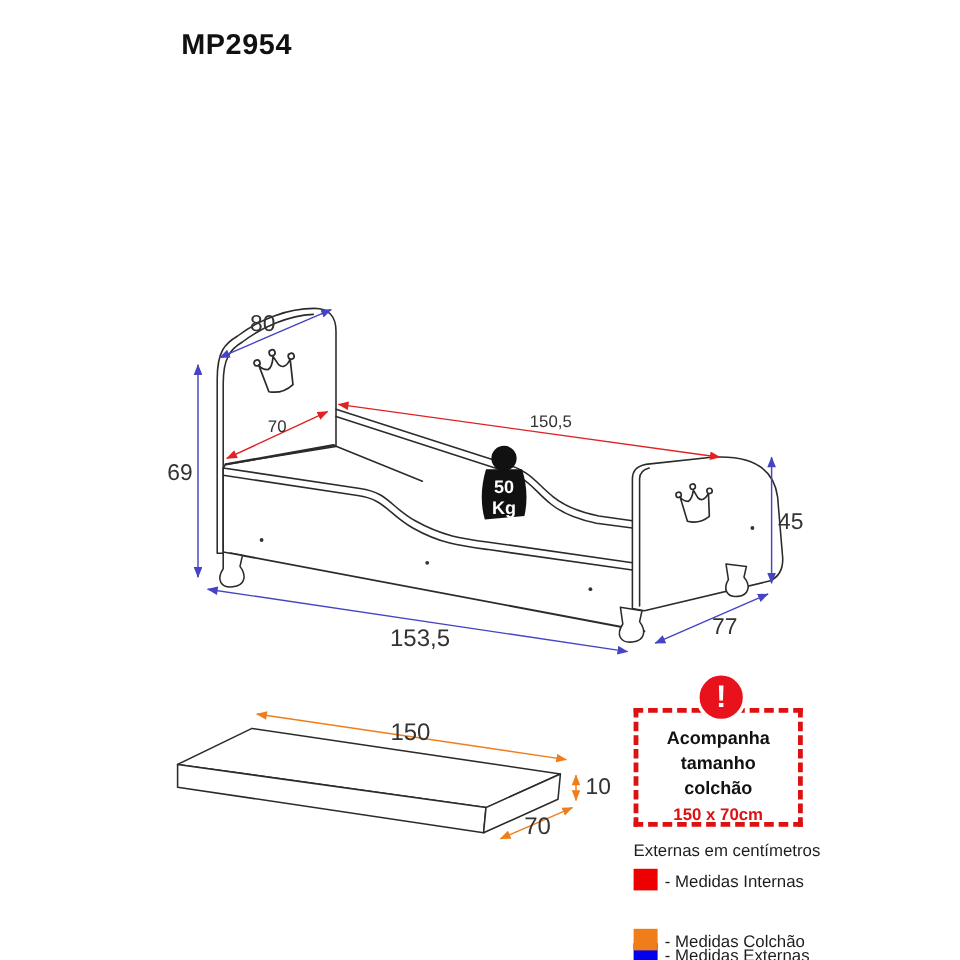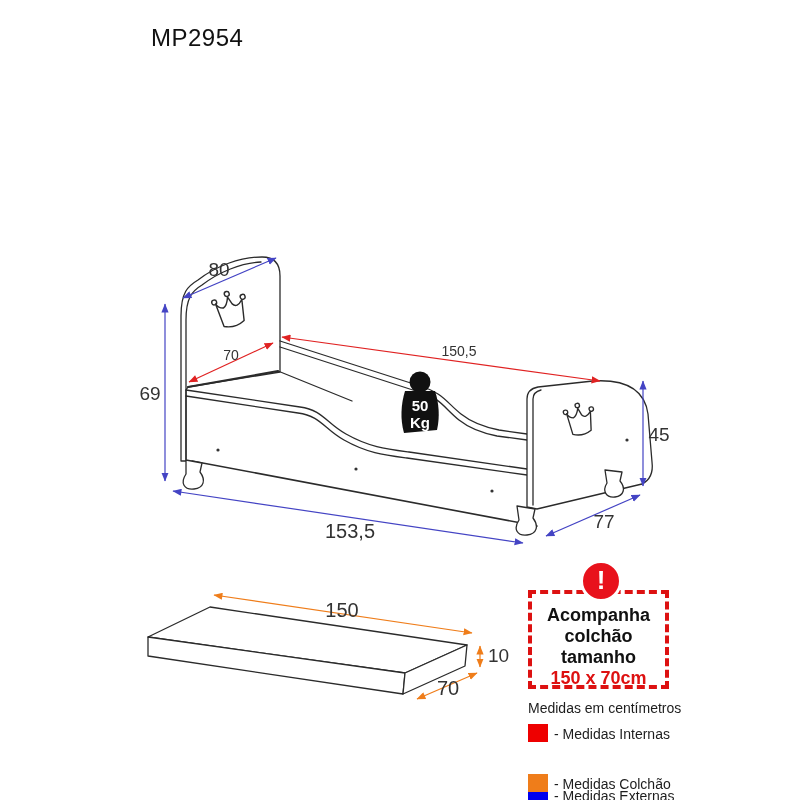--- a/index.html
+++ b/index.html
@@ -3,35 +3,35 @@
 <meta charset="utf-8">
 <style>
   html,body{margin:0;padding:0;background:#fff;}
   .canvas{
     position:relative;width:800px;height:800px;background:#ffffff;
     font-family:"Liberation Sans",sans-serif;overflow:hidden;
   }
   .canvas svg{position:absolute;left:0;top:0;}
   .page-title{
     position:absolute;left:151px;top:24px;
-    font-size:24px;font-weight:400;color:#111;letter-spacing:0.5px;
+    font-size:24px;font-weight:700;color:#111;letter-spacing:0.5px;
   }
   svg text{font-family:"Liberation Sans",sans-serif;}
   .dim{fill:#333;font-size:19px;}
   .dim-lg{fill:#333;font-size:20px;}
   .dim-sm{fill:#333;font-size:14px;}
   .wt-label{fill:#fff;font-size:15px;font-weight:700;}
   
   .notice-box{
     position:absolute;left:528px;top:590px;width:141px;height:99px;
     box-sizing:border-box;border:4px dashed #dd1111;
     text-align:center;padding-top:11px;background:transparent;
   }
-  .nb-line{font-size:18px;line-height:21px;font-weight:700;color:#111;}
-  .nb-highlight{font-size:18px;line-height:21px;font-weight:700;color:#dd1111;}
+  .nb-line{font-size:15px;line-height:21px;font-weight:700;color:#111;}
+  .nb-highlight{font-size:14px;line-height:21px;font-weight:700;color:#dd1111;}
   .excl-badge{
     position:absolute;left:580px;top:560px;width:36px;height:36px;
     background:#e8121c;border:3px solid #fff;border-radius:50%;
     display:flex;align-items:center;justify-content:center;z-index:2;
   }
   .excl-badge span{color:#fff;font-size:26px;font-weight:700;line-height:1;margin-top:-2px;}
   
   .legend-title{
     position:absolute;left:528px;top:700px;
     font-size:14px;color:#1d1d1d;
@@ -172,26 +172,26 @@
   </svg>
 
   <div class="page-title">MP2954</div>
 
   <div class="excl-badge">
     <span>!</span>
   </div>
 
   <div class="notice-box">
     <div class="nb-line">Acompanha</div>
+    <div class="nb-line">tamanho</div>
     <div class="nb-line">colchão</div>
-    <div class="nb-line">tamanho</div>
     <div class="nb-highlight">150 x 70cm</div>
   </div>
 
-  <div class="legend-title">Medidas em centímetros</div>
+  <div class="legend-title">Externas em centímetros</div>
 
   <div class="legend-row r0">
     <div class="legend-swatch sw-red"></div>
     <div class="legend-label">- Medidas Internas</div>
   </div>
   <div class="legend-row r1">
     <div class="legend-swatch sw-blue"></div>
     <div class="legend-label">- Medidas Externas</div>
   </div>
   <div class="legend-row r2">

